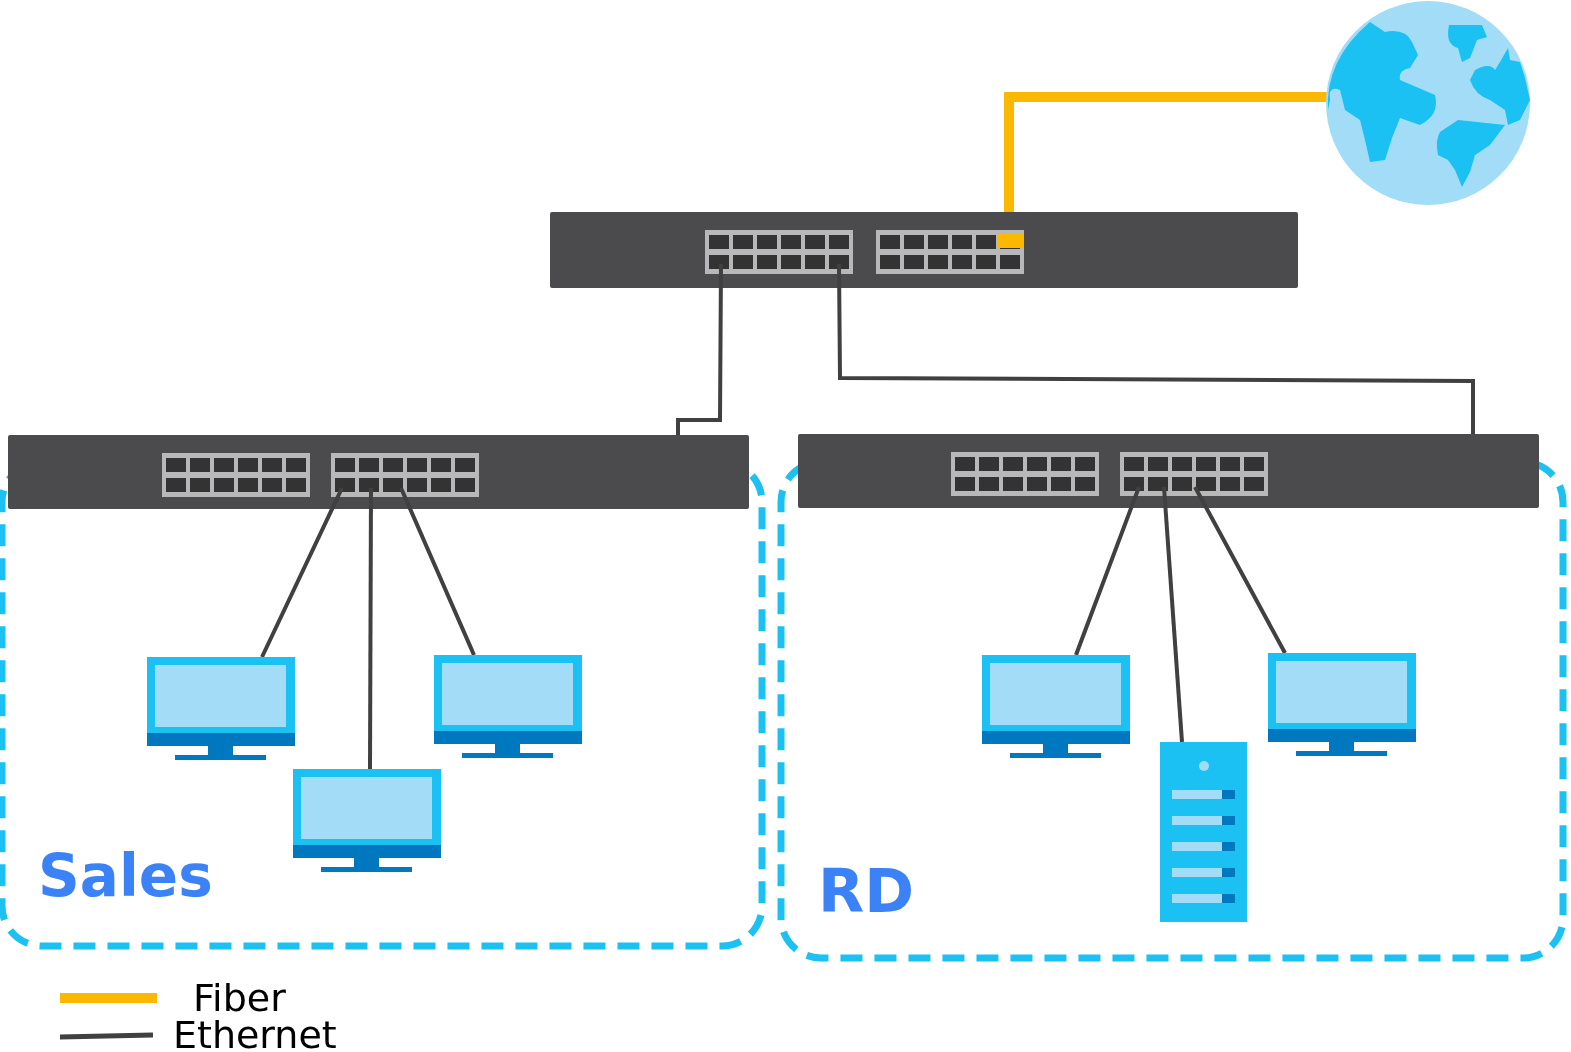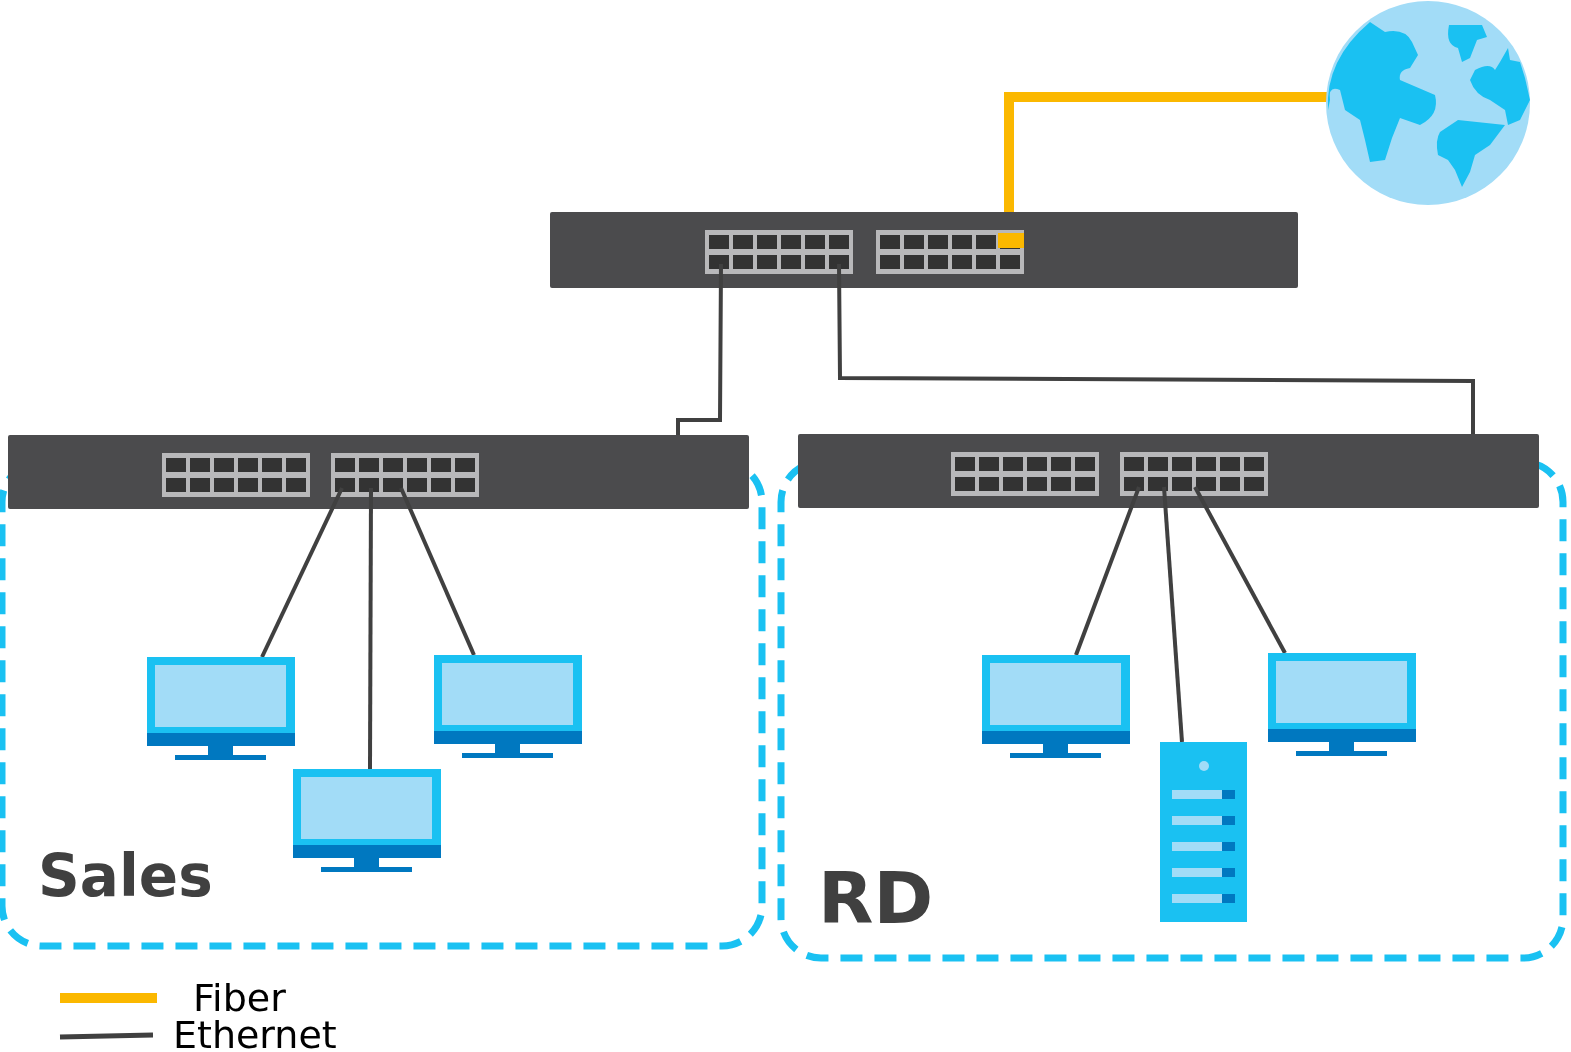--- a/index.html
+++ b/index.html
@@ -1,20 +1,20 @@
 <!DOCTYPE html>
 <html><head>
 <meta charset="utf-8">
 <style>
   html, body { margin:0; padding:0; background:#ffffff; }
   body { width:1571px; height:1052px; position:relative; overflow:hidden; font-family:"DejaVu Sans", sans-serif; }
   #diagram { position:absolute; left:0; top:0; }
-  .group-label { position:absolute; font-family:"DejaVu Sans", sans-serif; font-weight:bold; color:#404040; }
+  .group-label { position:absolute; font-family:"DejaVu Sans", sans-serif; font-weight:bold; color:#3b82f6; }
   #label-sales { left:38px; top:842px; font-size:58px; }
-  #label-rd { left:818px; top:856px; font-size:72px; }
+  #label-rd { left:818px; top:856px; font-size:60px; }
   .legend-text { position:absolute; font-family:"DejaVu Sans", sans-serif; font-size:38px; color:#000; line-height:1; }
   #legend-fiber-text { left:173px; top:979px;margin-left:20px; }
   #legend-ethernet-text { left:173px; top:1016px; }
 </style>
 </head>
 <body>
 
 <svg id="diagram" width="1571" height="1052" viewBox="0 0 1571 1052" xmlns="http://www.w3.org/2000/svg">
   <defs>
     <g id="port-panel">

